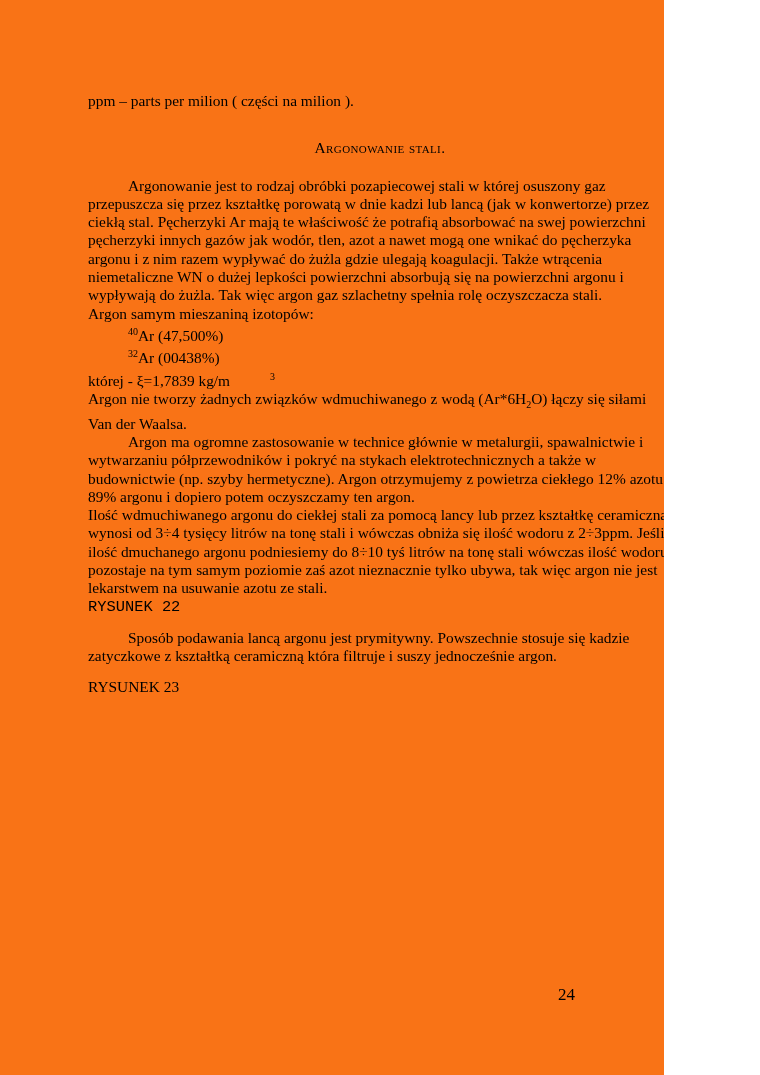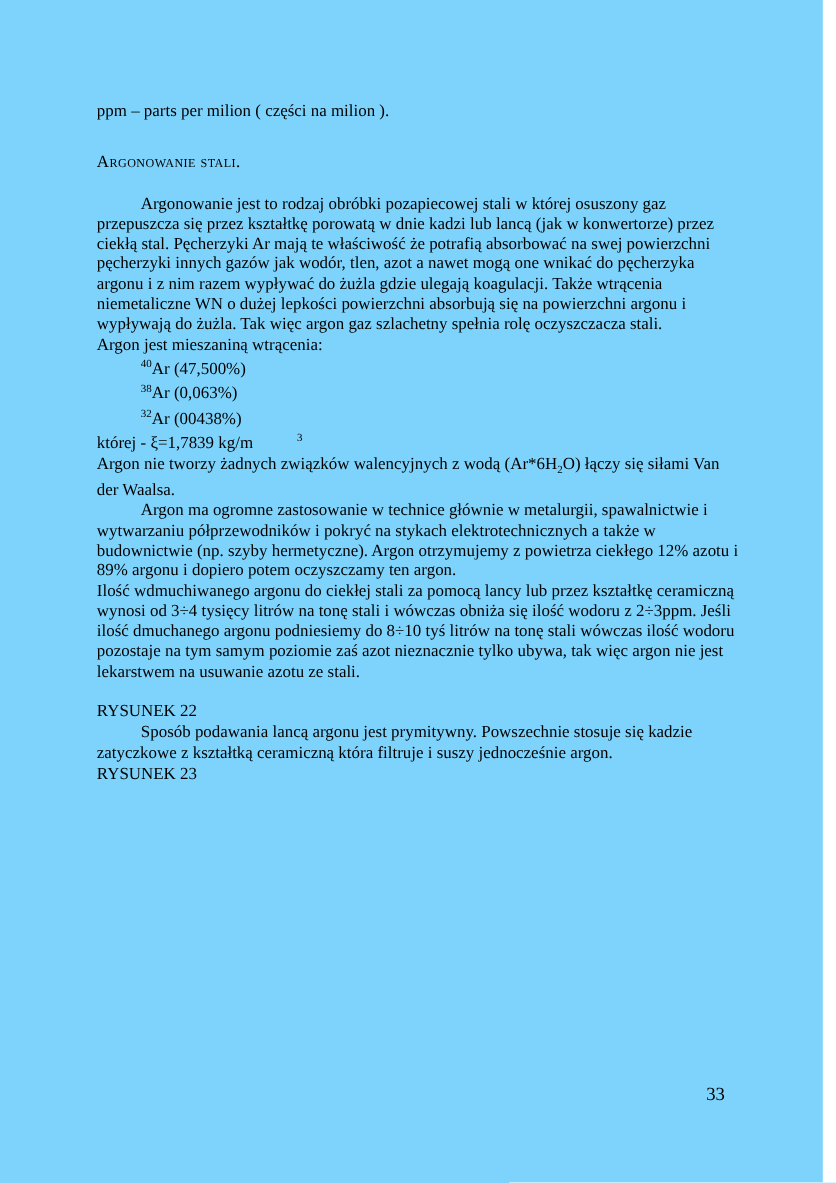--- a/index.html
+++ b/index.html
@@ -2,23 +2,23 @@
 <html lang="pl"><head>
 <meta charset="utf-8">
 <style>
   html, body {
     margin: 0;
     padding: 0;
     background: #ffffff;
   }
   .page {
     position: relative;
-    width: 748px;
+    width: 664px;
     height: 1075px;
-    background: #7dd3fc;
+    background: #f97316;
     overflow: hidden;
     font-family: "Liberation Serif", "DejaVu Serif", serif;
     color: #000000;
     font-size: 15.4px;
     line-height: 18.3px;
     -webkit-font-smoothing: antialiased;
   }
   .content {
     position: absolute;
     left: 88px;
@@ -26,41 +26,42 @@
     width: 584px;
     text-align: left;
   }
   p {
     margin: 0;
     padding: 0;
   }
   .title {
     font-variant: small-caps;
     font-weight: normal;
+    text-align: center;
     font-size: 15.4px;
     margin: 29px 0 19px 0;
     letter-spacing: 0.4px;
   }
   .indent {
     text-indent: 40px;
   }
   sup {
     font-size: 10px;
     vertical-align: super;
     margin-left: 40px;
   }
   sub {
     font-size: 10px;
     vertical-align: sub;
   }
   .gap-top {
-    margin-top: 18px;
+    font-family: Liberation Mono, monospace;
   }
   .gap-top-sm {
-    margin-top: 1px;
+    margin-top: 13px;
   }
   .page-number {
     position: absolute;
     top: 985px;
     right: 89px;
     font-size: 17px;
     line-height: 20px;
   }
 </style>
 </head>
@@ -68,38 +69,37 @@
 
 <div class="page">
   <div class="content">
 
     <p class="line">ppm – parts per milion ( części na milion ).</p>
 
     <p class="title">Argonowanie stali.</p>
 
     <p class="para indent">Argonowanie jest to rodzaj obróbki pozapiecowej stali w której osuszony gaz przepuszcza się przez kształtkę porowatą w dnie kadzi lub lancą (jak w konwertorze) przez ciekłą stal. Pęcherzyki Ar mają te właściwość że potrafią absorbować na swej powierzchni pęcherzyki innych gazów jak wodór, tlen, azot a nawet mogą one wnikać do pęcherzyka argonu i z nim razem wypływać do żużla gdzie ulegają koagulacji. Także wtrącenia niemetaliczne WN o dużej lepkości powierzchni absorbują się na powierzchni argonu i wypływają do żużla. Tak więc argon gaz szlachetny spełnia rolę oczyszczacza stali.</p>
 
-    <p class="line">Argon jest mieszaniną wtrącenia:</p>
+    <p class="line">Argon samym mieszaniną izotopów:</p>
 
     <p class="line"><sup>40</sup><span>Ar (47,500%)</span></p>
 
-    <p class="line"><sup>38</sup><span>Ar (0,063%)</span></p>
 
     <p class="line"><sup>32</sup><span>Ar (00438%)</span></p>
 
     <p class="line"><span>której - ξ=1,7839 kg/m</span><sup>3</sup></p>
 
-    <p class="para"><span>Argon nie tworzy żadnych związków walencyjnych z wodą (Ar*6H</span><sub>2</sub><span>O) łączy się siłami Van der Waalsa.</span></p>
+    <p class="para"><span>Argon nie tworzy żadnych związków wdmuchiwanego z wodą (Ar*6H</span><sub>2</sub><span>O) łączy się siłami Van der Waalsa.</span></p>
 
     <p class="para indent">Argon ma ogromne zastosowanie w technice głównie w metalurgii, spawalnictwie i wytwarzaniu półprzewodników i pokryć na stykach elektrotechnicznych a także w budownictwie (np. szyby hermetyczne). Argon otrzymujemy z powietrza ciekłego 12% azotu i 89% argonu i dopiero potem oczyszczamy ten argon.</p>
 
     <p class="para">Ilość wdmuchiwanego argonu do ciekłej stali za pomocą lancy lub przez kształtkę ceramiczną wynosi od 3÷4 tysięcy litrów na tonę stali i wówczas obniża się ilość wodoru z 2÷3ppm. Jeśli ilość dmuchanego argonu podniesiemy do 8÷10 tyś litrów na tonę stali wówczas ilość wodoru pozostaje na tym samym poziomie zaś azot nieznacznie tylko ubywa, tak więc argon nie jest lekarstwem na usuwanie azotu ze stali.</p>
 
     <p class="line gap-top">RYSUNEK 22</p>
 
     <p class="para indent gap-top-sm">Sposób podawania lancą argonu jest prymitywny. Powszechnie stosuje się kadzie zatyczkowe z kształtką ceramiczną która filtruje i suszy jednocześnie argon.</p>
 
     <p class="line gap-top-sm">RYSUNEK 23</p>
 
   </div>
 
-  <div class="page-number">33</div>
+  <div class="page-number">24</div>
 </div>
 
 </body></html>

